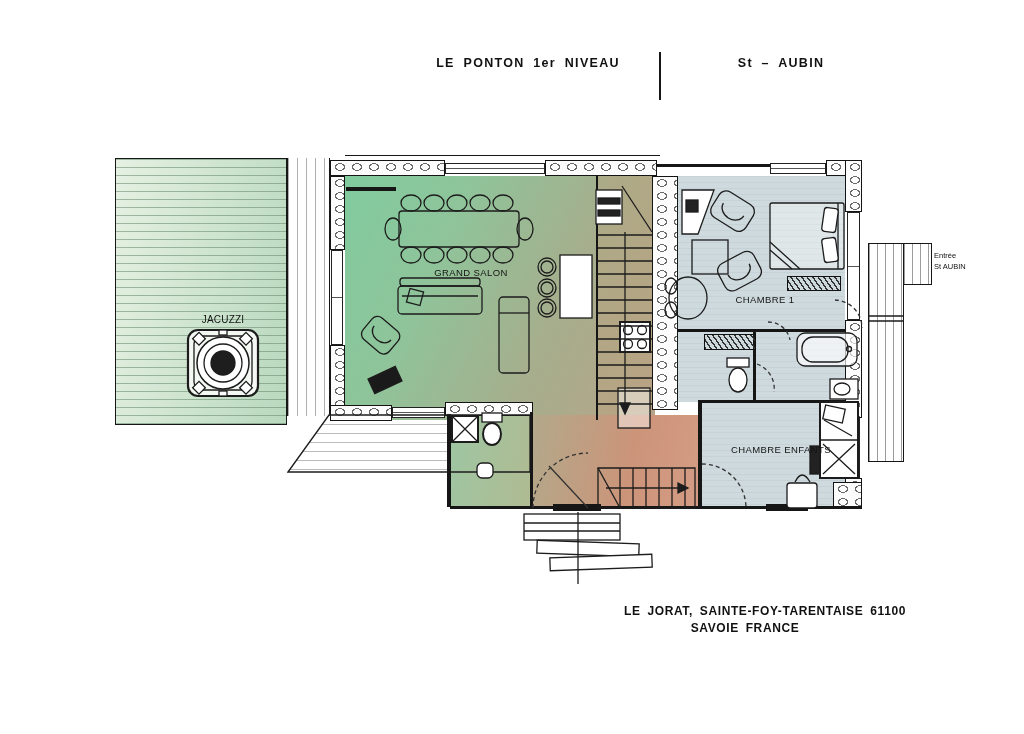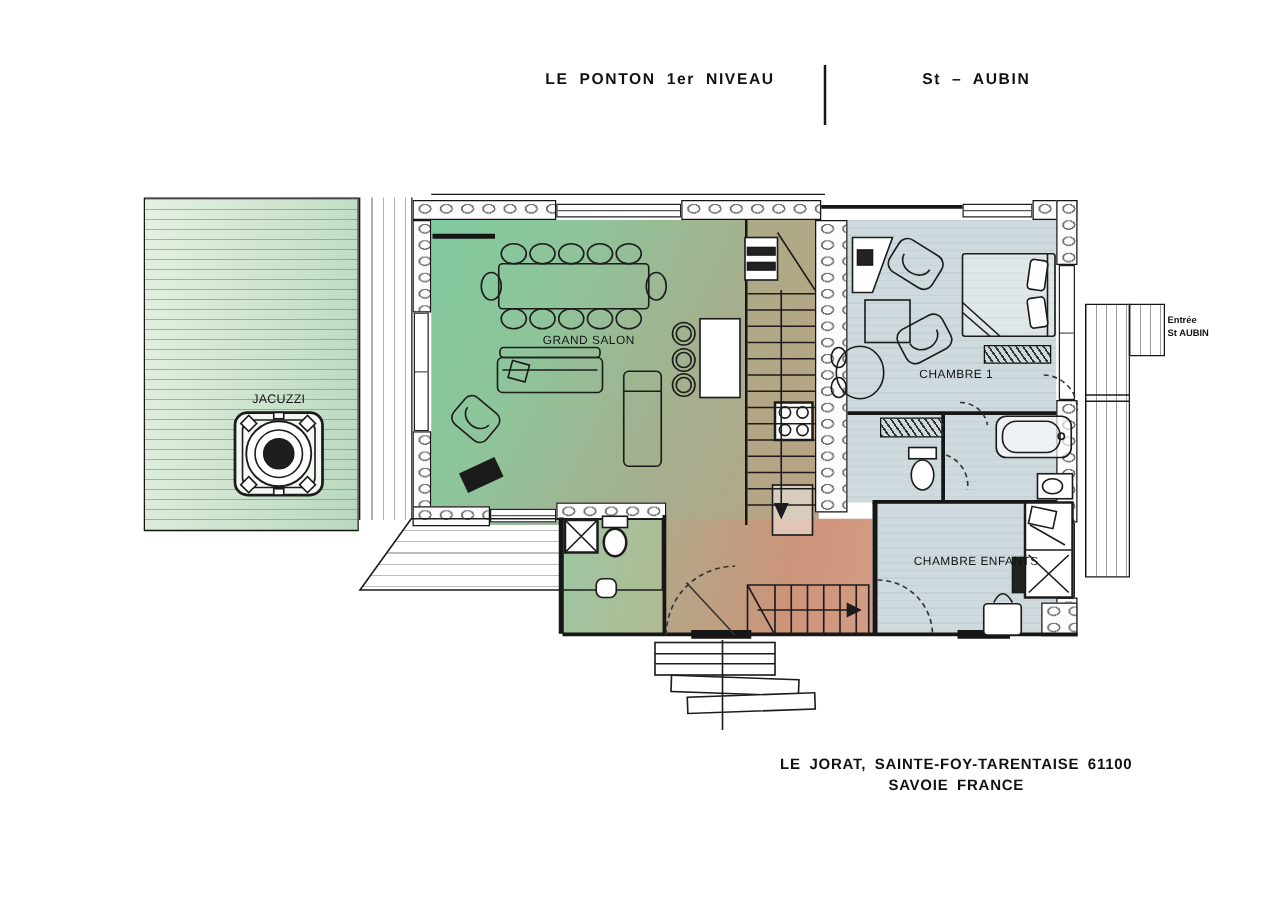--- a/index.html
+++ b/index.html
@@ -34,21 +34,21 @@
     background-image:repeating-linear-gradient(to bottom,rgba(0,0,0,.04) 0,rgba(0,0,0,.04) 1px,transparent 1px,transparent 6px)}
   .walk{background-color:#fff;border:1.5px solid #161616;
     background-image:repeating-linear-gradient(to right,rgba(90,90,90,.6) 0,rgba(90,90,90,.6) 1px,transparent 1px,transparent 8px)}
   .hatch{position:absolute;border:1.4px solid #111;
     background-image:repeating-linear-gradient(55deg,#333 0,#333 1.4px,transparent 1.4px,transparent 4.5px)}
   
   .lbl{position:absolute;font-weight:400;white-space:nowrap;transform:translateX(-50%);
     letter-spacing:.4px;color:#141414}
   .room-lbl{font-size:9.5px}
   .tiny-lbl{font-size:10px;letter-spacing:.2px}
-  .entree{position:absolute;font-size:7.5px;font-weight:700;line-height:1.5;white-space:nowrap}
+  .entree{position:absolute;font-size:7.5px;font-weight:400;line-height:1.5;white-space:nowrap}
   .title{position:absolute;font-size:12.5px;font-weight:700;letter-spacing:1.3px;word-spacing:4px;
     transform:translateX(-50%);white-space:nowrap}
   .footer-line{position:absolute;font-size:12px;font-weight:700;letter-spacing:.6px;word-spacing:3px;
     transform:translateX(-50%);white-space:nowrap}
   svg{position:absolute;left:0;top:0}
 </style>
 </head>
 <body>
 
 <div class="title" style="left:528px;top:56px">LE PONTON 1er NIVEAU</div>
@@ -287,13 +287,13 @@
 <div class="lbl room-lbl" style="left:471px;top:267px">GRAND SALON</div>
 <div class="lbl room-lbl" style="left:765px;top:294px">CHAMBRE 1</div>
 <div class="lbl room-lbl" style="left:781px;top:444px">CHAMBRE ENFANTS</div>
 <div class="lbl tiny-lbl" style="left:223px;top:314px">JACUZZI</div>
 <div class="entree" style="left:934px;top:250px">
   <div>Entrée</div>
   <div>St AUBIN</div>
 </div>
 
 <div class="footer-line" style="left:765px;top:604px">LE JORAT, SAINTE-FOY-TARENTAISE 61100</div>
-<div class="footer-line" style="left:765px;top:621px">SAVOIE FRANCE</div>
+<div class="footer-line" style="left:745px;top:621px">SAVOIE FRANCE</div>
 
 </body></html>

